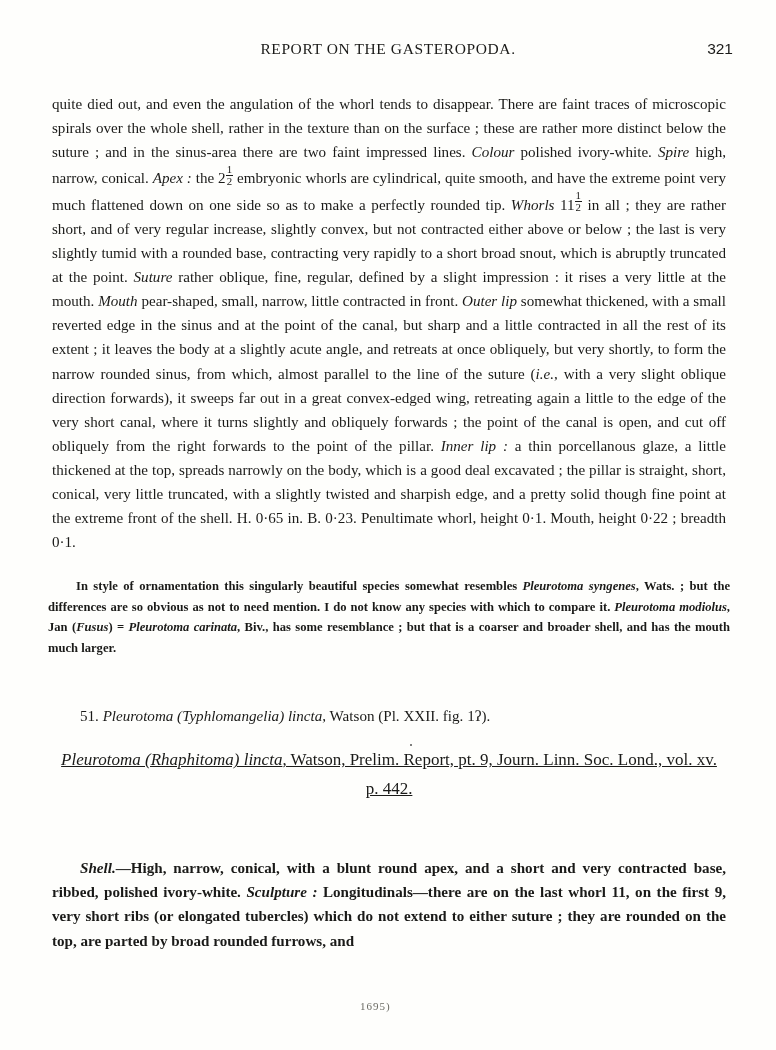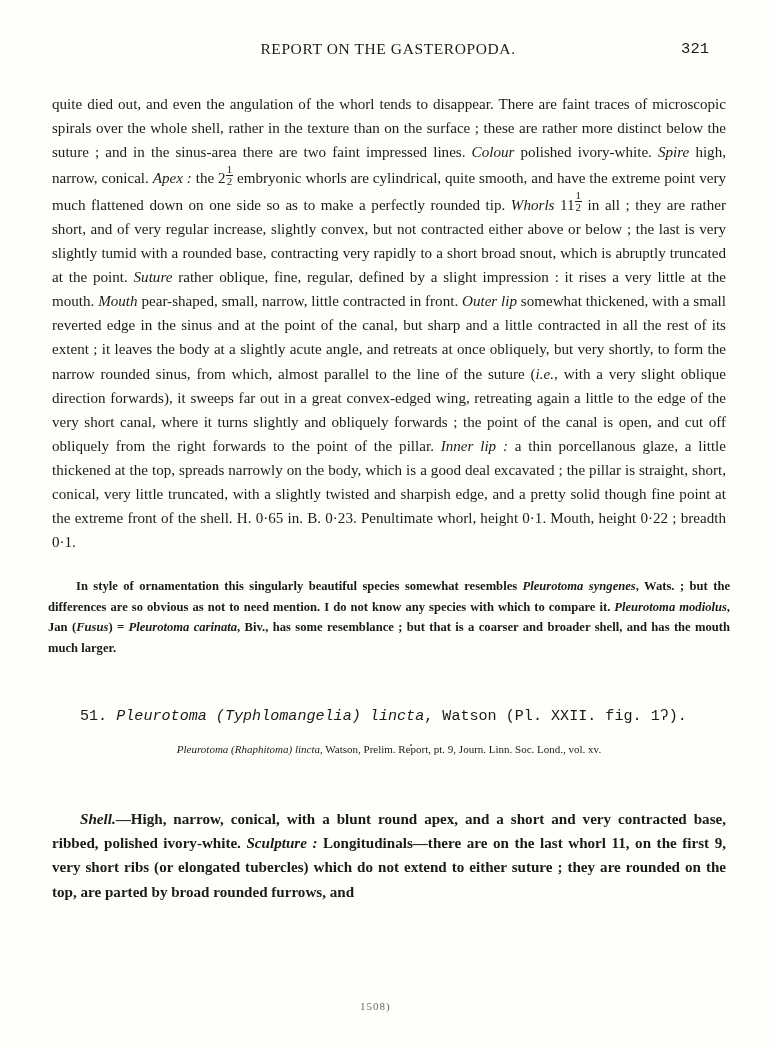--- a/index.html
+++ b/index.html
@@ -35,24 +35,24 @@
     top: 0;
     width: 776px;
     text-align: center;
     font-variant: small-caps;
     font-size: 15.5px;
     letter-spacing: 0.6px;
     font-family: "Liberation Serif", serif;
   }
   .page-number {
     position: absolute;
-    right: 56px;
+    right: 32px;
     top: 0px;
     font-size: 15.5px;
-    font-family: Liberation Mono, monospace;
+    font-family: Liberation Sans, sans-serif;
     font-weight: normal;
   }
   .content {
     position: absolute;
     left: 48px;
     top: 88px;
     width: 682px;
   }
   p.body {
     margin: 4px;
@@ -76,28 +76,29 @@
   .gap-2 { height: 46px; }
   .gap-3 { height: 12px; }
   .gap-4 { height: 20px; }
   .gap-5 { height: 24px; }
   .indent { text-indent: 28px; font-weight: bold; }
   .heading-entry {
     margin: 0;
     font-size: 15.1px;
     line-height: 24px;
     padding-left: 32px;
-    font-family: Liberation Mono, monospace;
+    font-family: Liberation Serif, serif;
   }
   .citation {
-    margin: 0;
-    font-size: 11px;
+    margin: 10px;
+    font-size: 17px;
     line-height: 19px;
     text-align: center;
     font-family: "Liberation Serif", serif;
+    text-decoration: underline;
   }
   i { font-style: italic; }
   .tiny-dot {
     position: absolute;
     left: 410px;
     top: 744px;
     width: 2px;
     height: 2px;
     background: #555;
     border-radius: 50%;
@@ -145,26 +146,27 @@
 
     <p class="small-para indent"><span>In style of ornamentation this singularly beautiful species somewhat resembles </span><i>Pleurotoma syngenes</i><span>, Wats. ; but the differences are so obvious as not to need mention.   I do not know any species with which to compare it.   </span><i>Pleurotoma modiolus</i><span>, Jan (</span><i>Fusus</i><span>) = </span><i>Pleurotoma carinata</i><span>, Biv., has some resemblance ; but that is a coarser and broader shell, and has the mouth much larger.</span></p>
 
     <div class="gap-2"></div>
 
     <p class="heading-entry"><span>51. </span><i>Pleurotoma (Typhlomangelia) lincta</i><span>, Watson (Pl. XXII. fig. 1ʔ).</span></p>
 
     <div class="gap-3"></div>
 
     <p class="citation"><i>Pleurotoma (Rhaphitoma) lincta</i><span>, Watson, Prelim. Report, pt. 9, Journ. Linn. Soc. Lond., vol. xv.</span></p>
+    <p class="citation">p. 442.</p>
 
     <div class="gap-4"></div>
 
 
     <div class="gap-5"></div>
 
     <p class="body indent"><i>Shell.</i><span>—High, narrow, conical, with a blunt round apex, and a short and very contracted base, ribbed, polished ivory-white.  </span><i>Sculpture :</i><span> Longitudinals—there are on the last whorl 11, on the first 9, very short ribs (or elongated tubercles) which do not extend to either suture ; they are rounded on the top, are parted by broad rounded furrows, and</span></p>
 
   </div>
 
   <div class="tiny-dot"></div>
-  <div class="bottom-crumb">1508)</div>
+  <div class="bottom-crumb">1695)</div>
 
 </div>
 
 </body></html>

